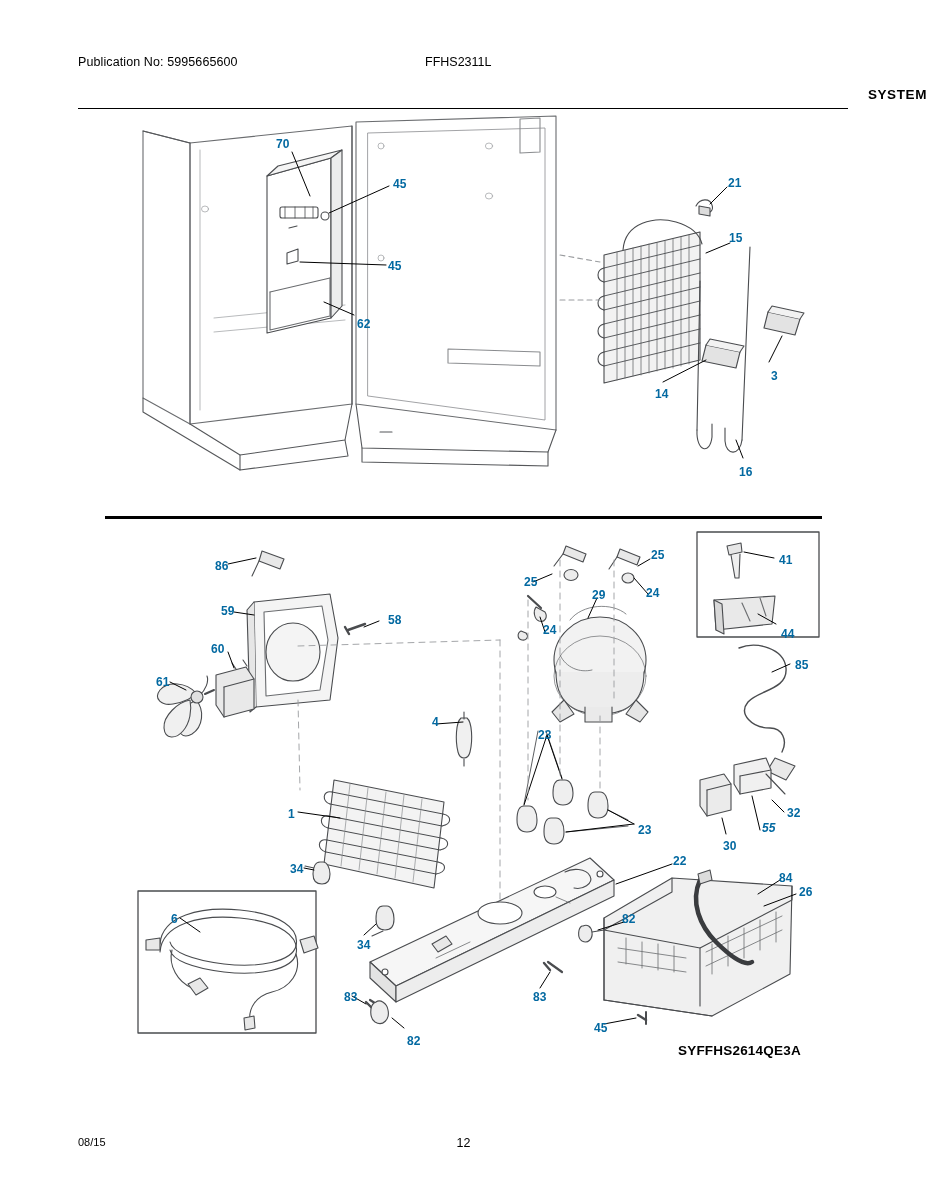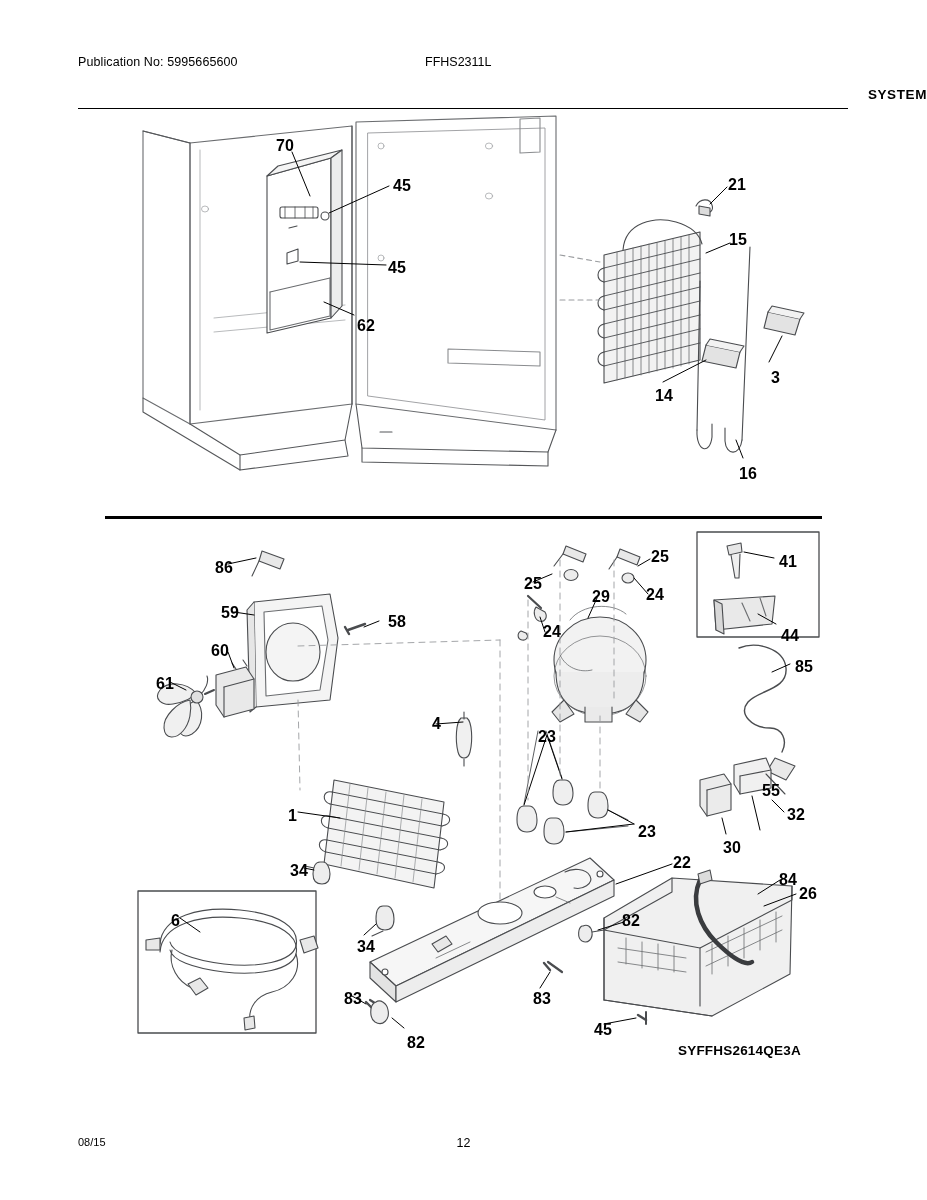--- a/index.html
+++ b/index.html
@@ -74,23 +74,23 @@
   .diagram-code {
     position: absolute;
     left: 678px; top: 1043px;
     font-size: 13.5px;
     font-weight: bold;
     letter-spacing: 0.2px;
   }
   
   .callout {
     position: absolute;
-    font-size: 16px;
+    font-size: 12px;
     font-weight: bold;
-    color: #000000;
+    color: #0369a1;
     white-space: nowrap;
     line-height: 1;
   }
   .svg-layer {
     position: absolute;
     left: 0; top: 0;
     width: 927px;
     height: 1200px;
     pointer-events: none;
   }
@@ -446,21 +446,21 @@
   <div class="callout" style="left:592px; top:589px;">29</div>
   <div class="callout" style="left:646px; top:587px;">24</div>
   <div class="callout" style="left:543px; top:624px;">24</div>
   <div class="callout" style="left:779px; top:554px;">41</div>
   <div class="callout" style="left:781px; top:628px;">44</div>
   <div class="callout" style="left:795px; top:659px;">85</div>
   <div class="callout" style="left:432px; top:716px;">4</div>
   <div class="callout" style="left:538px; top:729px;">23</div>
   <div class="callout" style="left:638px; top:824px;">23</div>
   <div class="callout" style="left:787px; top:807px;">32</div>
-  <div class="callout" style="left:762px; top:783px;">55</div>
+  <div class="callout" style="left:762px; top:822px;font-style:italic;">55</div>
   <div class="callout" style="left:723px; top:840px;">30</div>
   <div class="callout" style="left:288px; top:808px;">1</div>
   <div class="callout" style="left:290px; top:863px;">34</div>
   <div class="callout" style="left:357px; top:939px;">34</div>
   <div class="callout" style="left:673px; top:855px;">22</div>
   <div class="callout" style="left:779px; top:872px;">84</div>
   <div class="callout" style="left:799px; top:886px;">26</div>
   <div class="callout" style="left:622px; top:913px;">82</div>
   <div class="callout" style="left:171px; top:913px;">6</div>
   <div class="callout" style="left:344px; top:991px;">83</div>

